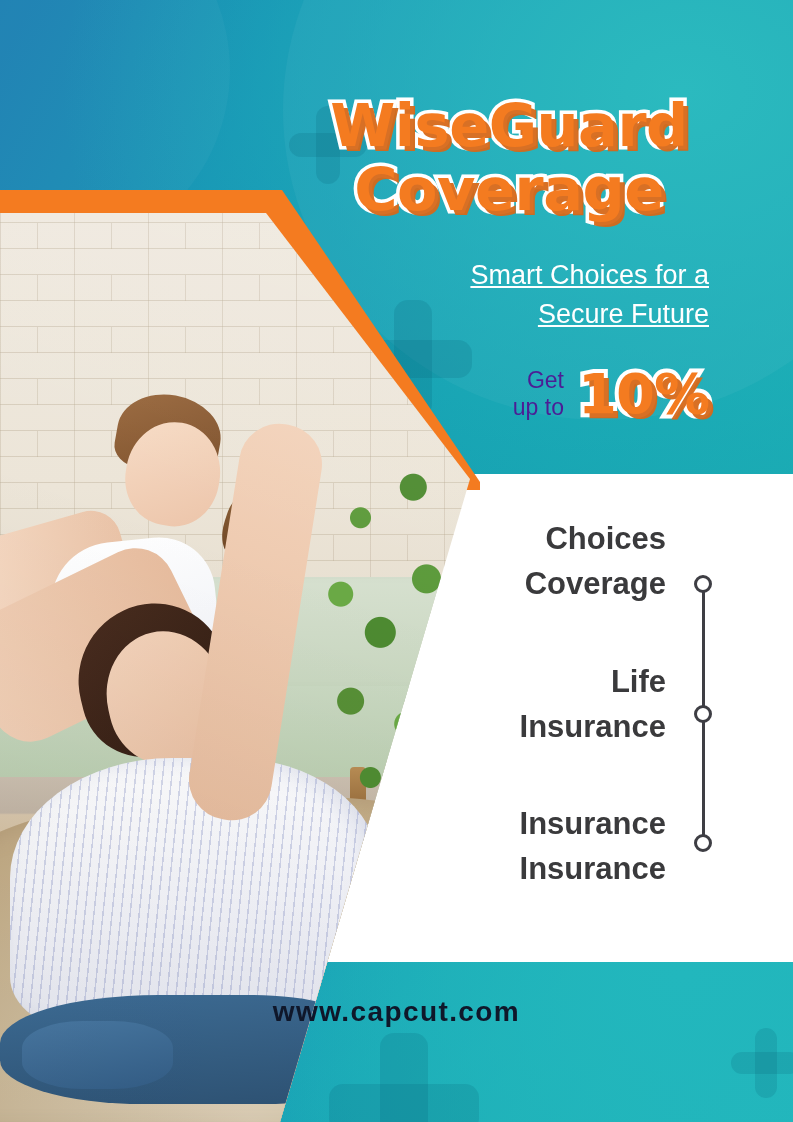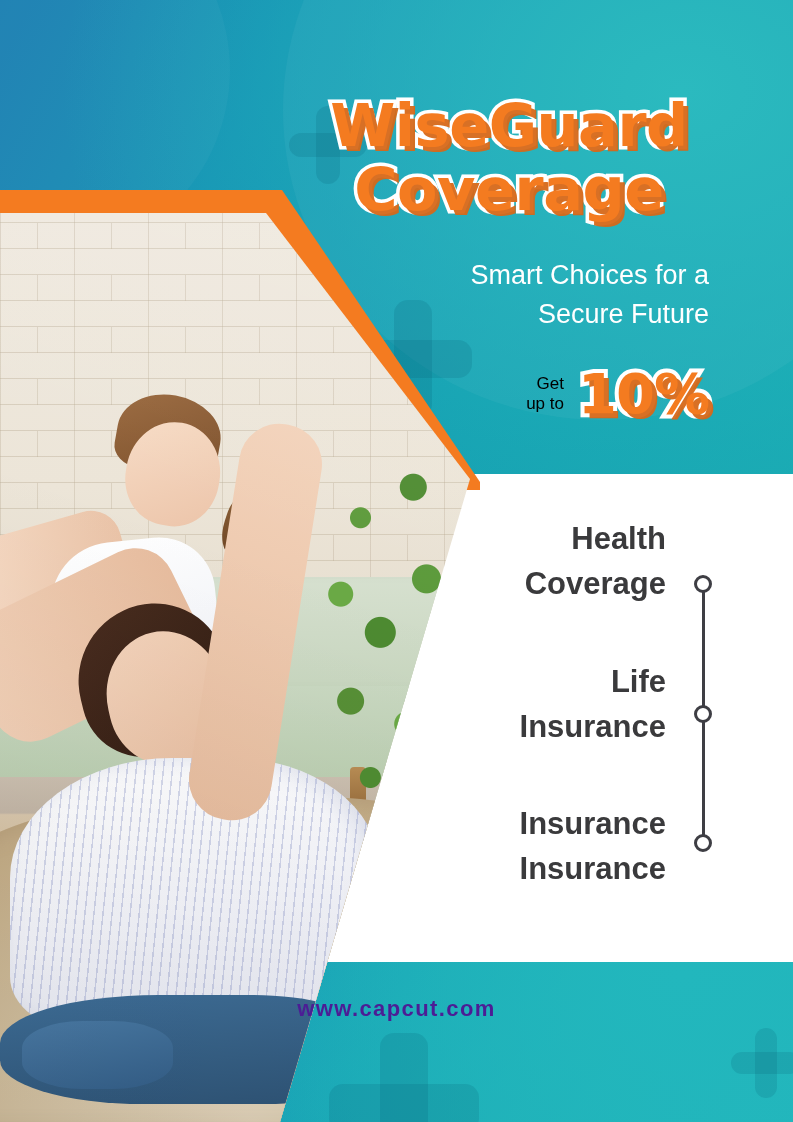--- a/index.html
+++ b/index.html
@@ -245,29 +245,30 @@
     text-shadow:5px 5px 0 rgba(214,104,25,.95);
     font-family:"DejaVu Sans", sans-serif;
   }
   .headline .line.l2 { margin-top:4px; }
 
   .subtitle {
     position:absolute; right:84px; top:256px;
     width:400px; text-align:right;
     color:#ffffff; font-size:27px; font-weight:400;
     line-height:1.45;
+    text-decoration:underline;
   }
 
   
   .discount {
     position:absolute; right:84px; top:366px;
     display:flex; align-items:center; justify-content:flex-end; gap:14px;
   }
   .discount-pre {
-    color:#000000; font-size:17px; font-weight:400;
+    color:#4c1d95; font-size:23px; font-weight:400;
     line-height:1.18; text-align:right;
   }
   .discount-num {
     font-size:56px; font-weight:bold; color:#F47B20;
     -webkit-text-stroke:8px #ffffff;
     paint-order:stroke fill;
     text-shadow:5px 5px 0 rgba(214,104,25,.95);
     line-height:1;
     font-family:"DejaVu Sans", sans-serif;
     letter-spacing:-1px;
@@ -303,21 +304,21 @@
     background:#ffffff;
   }
   .dot-1 { top:0px; }
   .dot-2 { top:130px; }
   .dot-3 { top:259px; }
 
   
   .footer-url {
     position:absolute; left:0; right:0; top:996px;
     text-align:center;
-    color:#4c1d95; font-size:22px; font-weight:bold;
+    color:#0f172a; font-size:28px; font-weight:bold;
     letter-spacing:1.4px;
   }
 </style>
 </head>
 <body>
 
 <div class="poster">
 
   <div class="bg-base"></div>
   <div class="bg-blob blob-a"></div>
@@ -396,21 +397,21 @@
   <div class="discount">
     <div class="discount-pre">
       <span>Get</span><br>
       <span>up to</span>
     </div>
     <div class="discount-num">10%</div>
   </div>
 
   <div class="services">
     <div class="svc">
-      <span>Health</span>
+      <span>Choices</span>
       <span>Coverage</span>
     </div>
     <div class="svc">
       <span>Life</span>
       <span>Insurance</span>
     </div>
     <div class="svc">
       <span>Insurance</span>
       <span>Insurance</span>
     </div>

